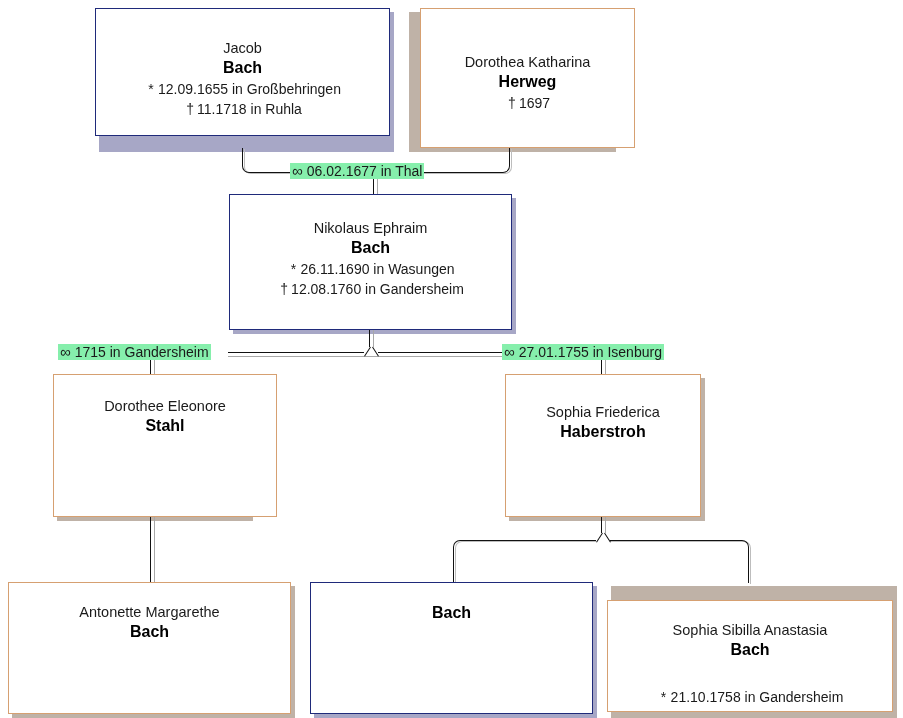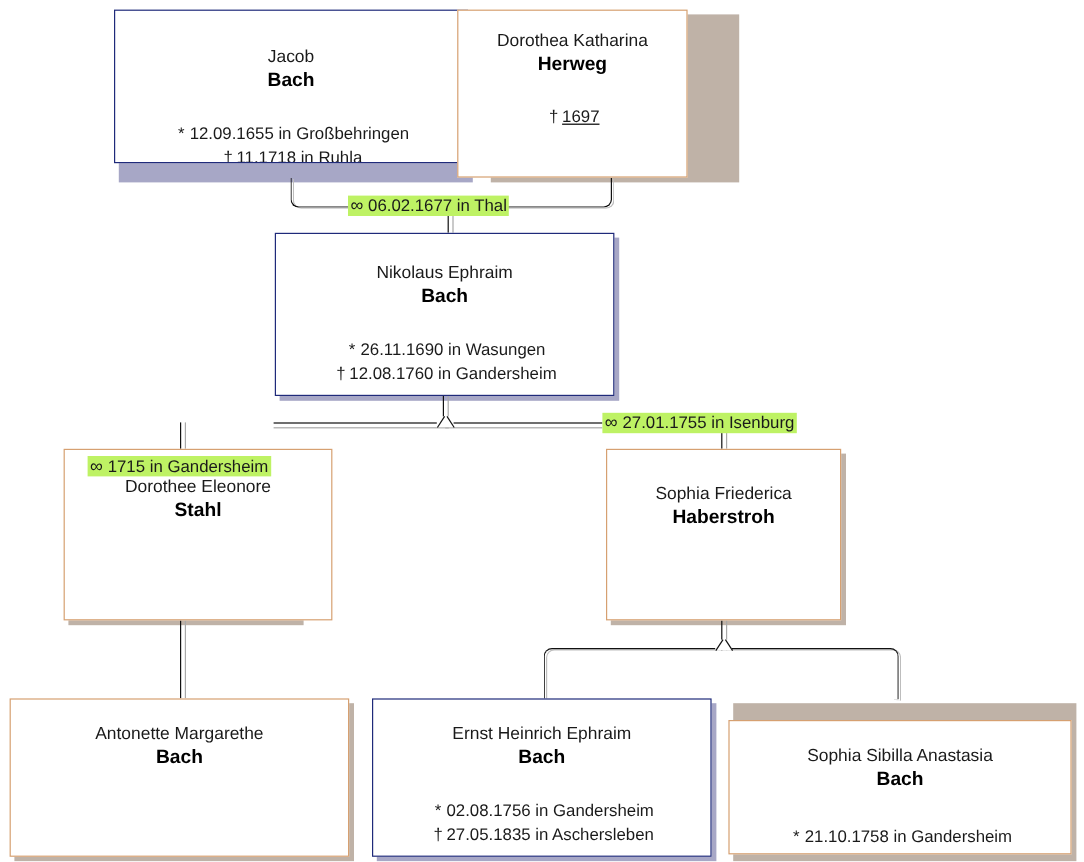--- a/index.html
+++ b/index.html
@@ -60,21 +60,21 @@
     white-space: nowrap;
   }
   .surname {
     font-size: 16px;
     font-weight: bold;
     color: #000000;
     line-height: 19px;
     white-space: nowrap;
   }
   .events {
-    margin-top: 24px;
+    margin-top: 2px;
     display: inline-block;
     text-align: left;
   }
   .evline {
     font-size: 14px;
     color: #1a1a1a;
     line-height: 20px;
     white-space: nowrap;
   }
   .evsym {
@@ -165,21 +165,21 @@
   .peak::before { left: 6px; transform-origin: top center; transform: rotate(33deg); }
   .peak::after  { left: 8px; transform-origin: top center; transform: rotate(-33deg); }
 
   
   .marr {
     position: absolute;
     font-size: 14px;
     color: #1a1a1a;
     white-space: nowrap;
     line-height: 16px;
-    background: #bef264;
+    background: #86efac;
     padding: 0 2px;
     z-index: 4;
   }
   .mglyph {
     font-size: 15px;
     letter-spacing: -1px;
     margin-right: 5px;
   }
 </style>
 </head>
@@ -193,26 +193,26 @@
       <div class="given">Jacob</div>
       <div class="surname">Bach</div>
     </div>
     <div class="events">
       <div class="evline"><span class="evsym">*</span><span>12.09.1655 in Großbehringen</span></div>
       <div class="evline" style="text-align:center;"><span class="evsym">†</span><span>11.1718 in Ruhla</span></div>
     </div>
   </div>
 
   <div class="shadow" style="left:409px;top:12px;width:207px;height:140px;"></div>
-  <div class="pbox" style="left:381px;top:8px;width:192px;height:140px;padding-top:16px;">
+  <div class="pbox" style="left:420px;top:8px;width:215px;height:140px;padding-top:44px;">
     <div class="namewrap">
       <div class="given">Dorothea Katharina</div>
       <div class="surname">Herweg</div>
     </div>
-    <div class="events" style="text-decoration:underline;">
+    <div class="events" style="">
       <div class="evline"><span class="evsym">†</span><span>1697</span></div>
     </div>
   </div>
 
   <div class="bracket-dn-shadow" style="left:244px;top:149px;width:266px;height:24px;"></div>
   <div class="bracket-dn" style="left:242px;top:148px;width:266px;height:24px;"></div>
   <div class="marr" style="left:290px;top:163px;">
     <span class="mglyph">∞</span><span>06.02.1677 in Thal</span>
   </div>
 
@@ -229,21 +229,21 @@
       <div class="evline"><span class="evsym">†</span><span>12.08.1760 in Gandersheim</span></div>
     </div>
   </div>
 
   <div class="vline dbl" style="left:369px;top:330px;height:22px;"></div>
   <div class="peak" style="left:364px;top:347px;"></div>
 
   <div class="hline dbl" style="left:228px;top:352px;width:146px;"></div>
   <div class="hline dbl" style="left:371px;top:352px;width:131px;"></div>
 
-  <div class="marr" style="left:73px;top:344px;margin-top:36px;">
+  <div class="marr" style="left:58px;top:344px;">
     <span class="mglyph">∞</span><span>1715 in Gandersheim</span>
   </div>
   <div class="marr" style="left:502px;top:344px;">
     <span class="mglyph">∞</span><span>27.01.1755 in Isenburg</span>
   </div>
 
   <div class="vline dbl" style="left:150px;top:352px;height:22px;"></div>
   <div class="vline dbl" style="left:601px;top:352px;height:22px;"></div>
 
   <div class="shadow" style="left:57px;top:378px;width:196px;height:143px;"></div>
@@ -273,26 +273,21 @@
   <div class="pbox" style="left:8px;top:582px;width:283px;height:132px;padding-top:20px;">
     <div class="namewrap">
       <div class="given">Antonette Margarethe</div>
       <div class="surname">Bach</div>
     </div>
   </div>
 
   <div class="shadow male" style="left:314px;top:586px;width:283px;height:132px;"></div>
   <div class="pbox male" style="left:310px;top:582px;width:283px;height:132px;padding-top:20px;">
     <div class="namewrap">
-      <div class="given">Ernst Heinrich Ephraim</div>
-      <div class="surname">Bach</div>
-    </div>
-    <div class="events">
-      <div class="evline"><span class="evsym">*</span><span>02.08.1756 in Gandersheim</span></div>
-      <div class="evline"><span class="evsym">†</span><span>27.05.1835 in Aschersleben</span></div>
+      <div class="surname">Bach</div>
     </div>
   </div>
 
   <div class="shadow" style="left:611px;top:586px;width:286px;height:132px;"></div>
   <div class="pbox" style="left:607px;top:600px;width:286px;height:112px;padding-top:20px;">
     <div class="namewrap">
       <div class="given">Sophia Sibilla Anastasia</div>
       <div class="surname">Bach</div>
     </div>
     <div class="events" style="margin-top:28px;">

